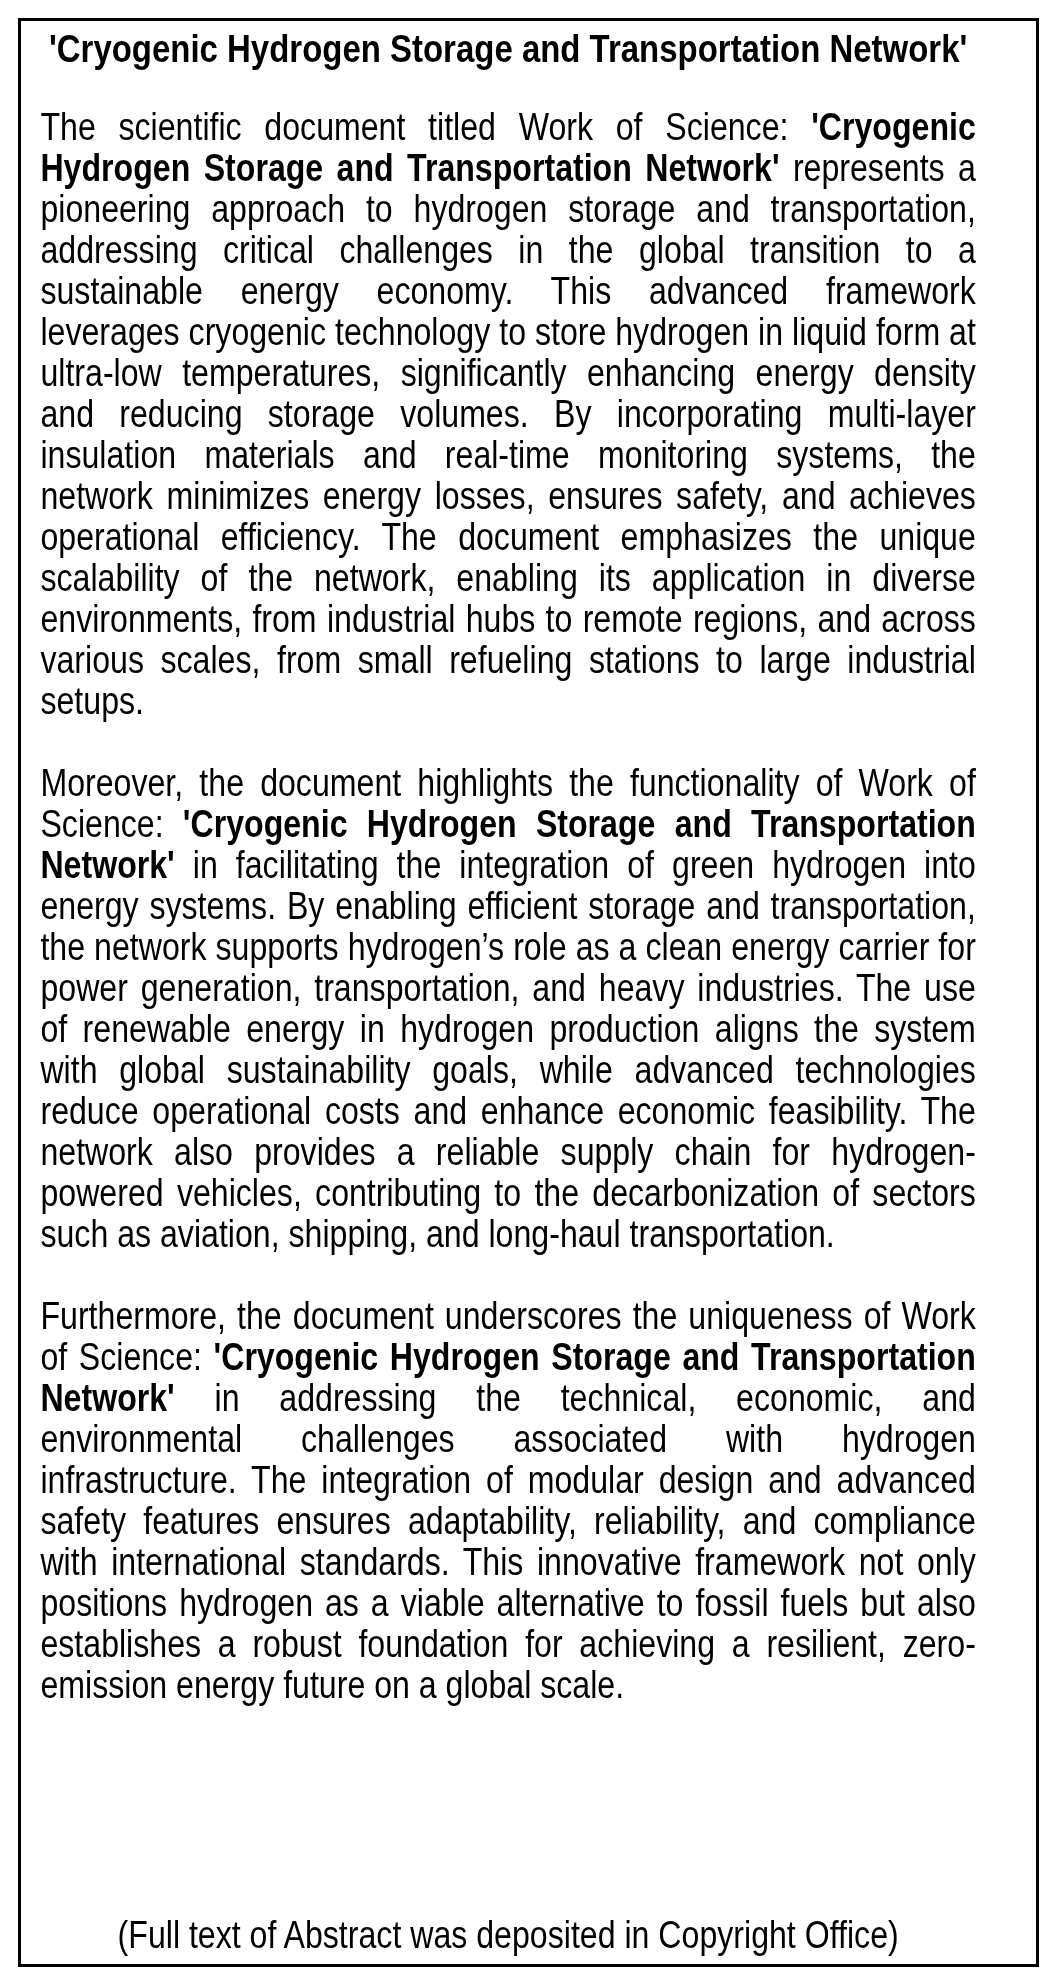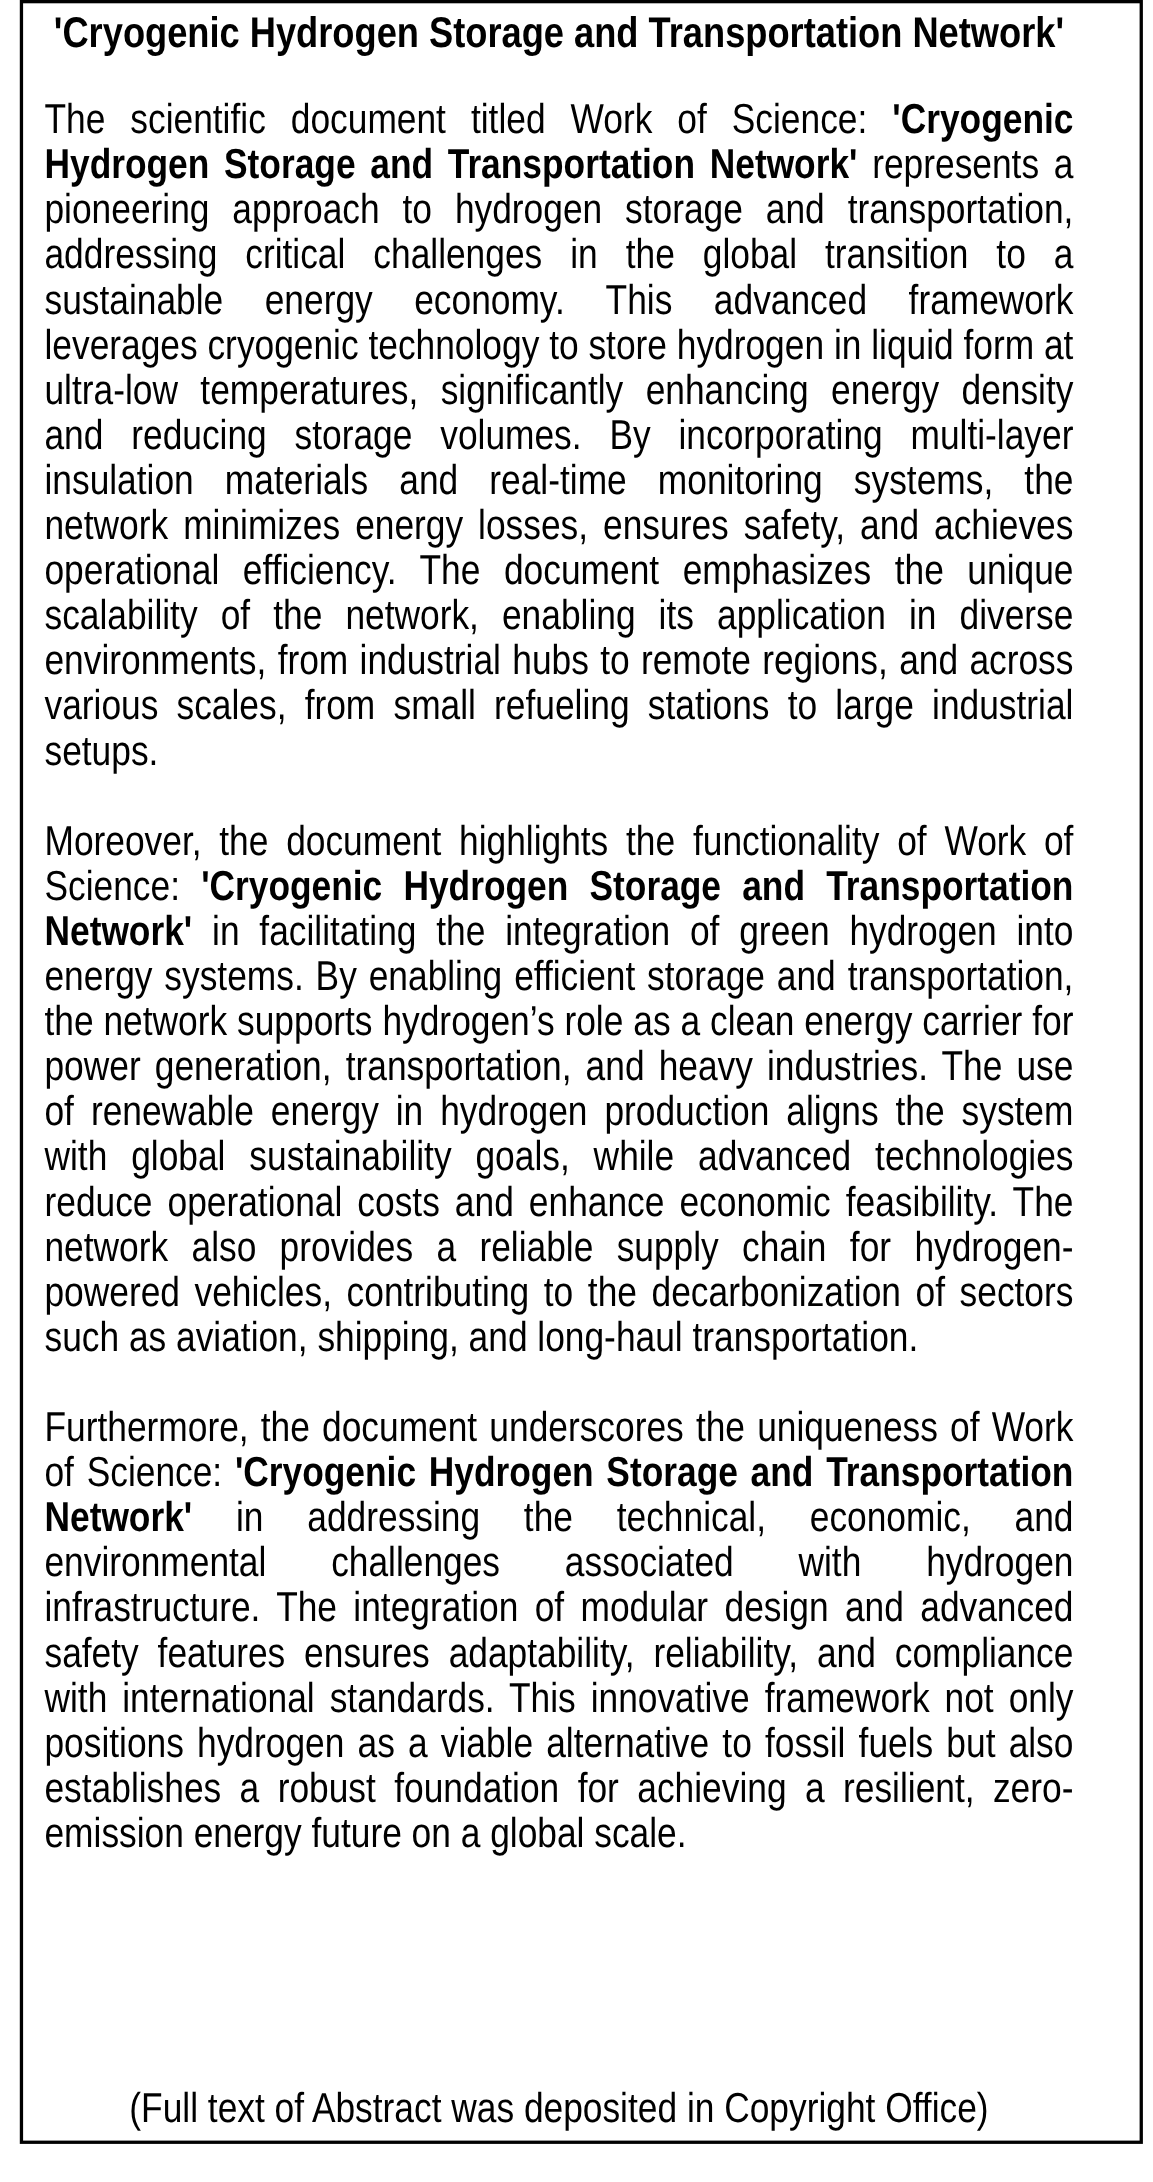--- a/index.html
+++ b/index.html
@@ -7,21 +7,21 @@
     width: 1048px;
     height: 1984px;
     background: #ffffff;
     overflow: hidden;
     font-family: "Liberation Sans", sans-serif;
     color: #000000;
   }
   .page-frame {
     position: absolute;
     left: 18px;
-    top: 0;
+    top: 18px;
     width: 1021px;
     height: 1949px;
     border: 3px solid #000000;
     background: #ffffff;
     overflow: hidden;
   }
   
   .condense {
     position: relative;
     width: 1153px;

